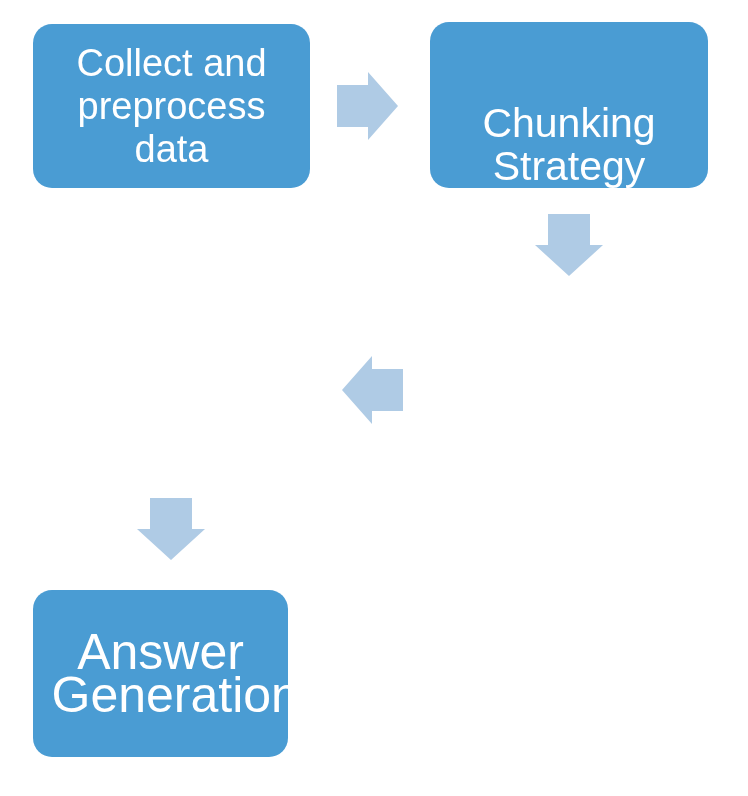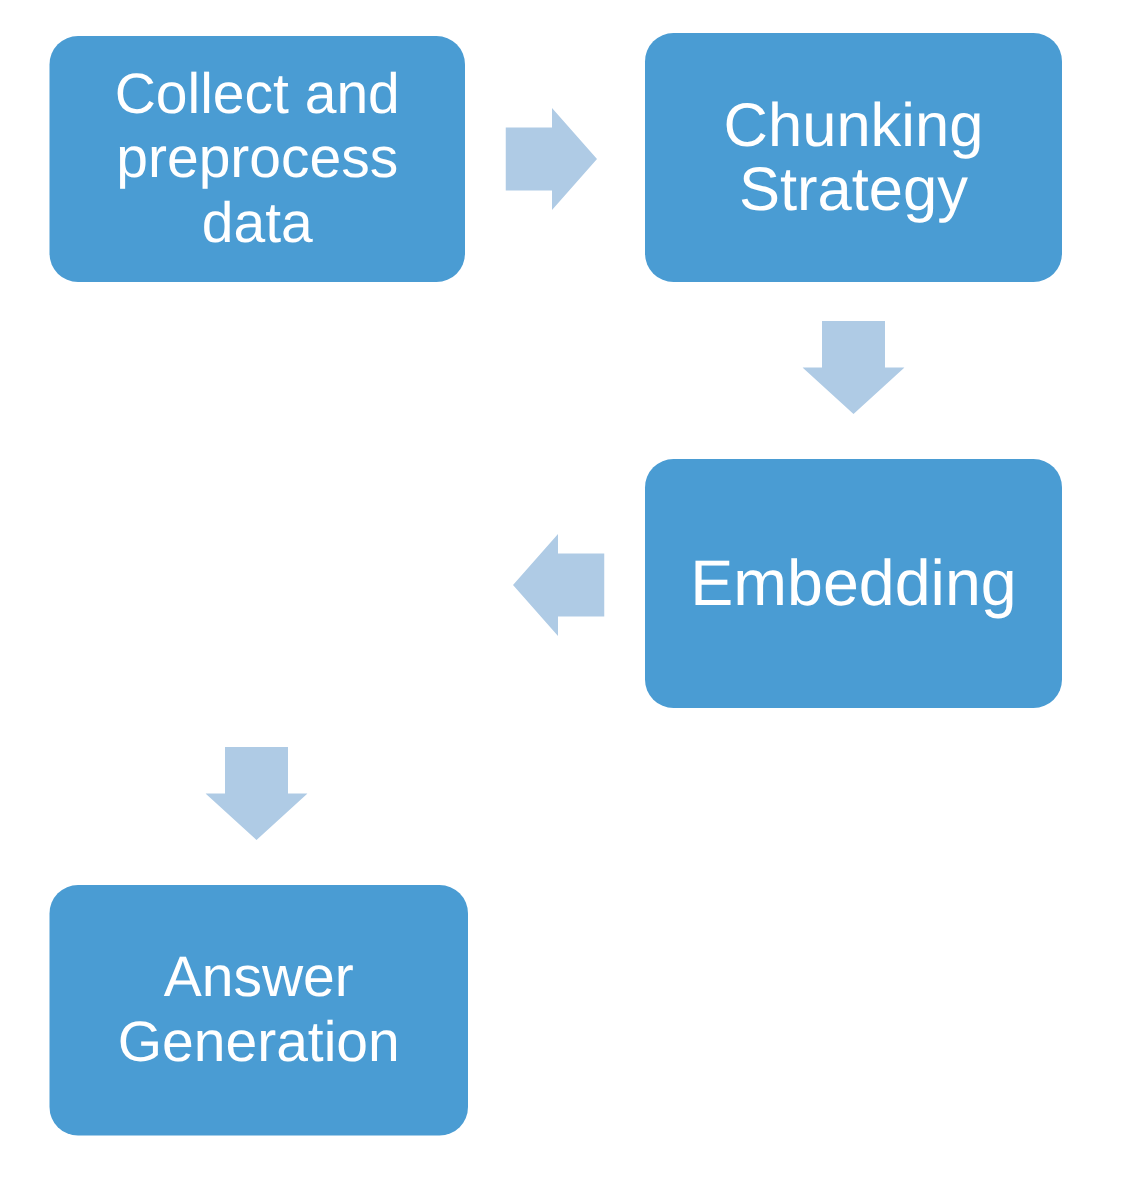--- a/index.html
+++ b/index.html
@@ -30,24 +30,24 @@
     text-align: center;
   }
   .node-label {
     line-height: 43px;
     display: block;
   }
   .wrap-narrow .node-label { max-width: 218px; }
   .single-line .node-label { white-space: nowrap; }
 
   .node-collect   { left: 33px;  top: 24px;  width: 277px; height: 164px; font-size: 38px; }
-  .node-chunking  { left: 430px; top: 22px;  width: 278px; height: 166px; font-size: 41px; }
+  .node-chunking  { left: 430px; top: 22px;  width: 278px; height: 166px; font-size: 41px; align-items: flex-end; }
   .node-embedding { left: 430px; top: 306px; width: 278px; height: 166px; font-size: 43px; }
   .node-retrieval { left: 33px;  top: 306px; width: 277px; height: 166px; font-size: 41px; }
-  .node-answer    { left: 33px;  top: 590px; width: 279px; height: 167px; font-size: 38px; }
+  .node-answer    { left: 33px;  top: 590px; width: 255px; height: 167px; font-size: 50px; }
 
   .arrow { position: absolute; display: block; }
   .arrow-right-1 { left: 337px; top: 72px;  width: 61px; height: 68px; }
   .arrow-down-1  { left: 535px; top: 214px; width: 68px; height: 62px; }
   .arrow-left-1  { left: 342px; top: 356px; width: 61px; height: 68px; }
   .arrow-down-2  { left: 137px; top: 498px; width: 68px; height: 62px; }
 </style>
 </head>
 <body>
 
@@ -62,23 +62,20 @@
   </svg>
 
   <div class="node node-chunking wrap-narrow">
     <span class="node-label">Chunking Strategy</span>
   </div>
 
   <svg class="arrow arrow-down-1" viewBox="0 0 68 62" aria-hidden="true">
     <polygon points="13,0 55,0 55,31 68,31 34,62 0,31 13,31" fill="#AFCBE5"></polygon>
   </svg>
 
-  <div class="node node-embedding single-line">
-    <span class="node-label">Embedding</span>
-  </div>
 
   <svg class="arrow arrow-left-1" viewBox="0 0 61 68" aria-hidden="true">
     <polygon points="61,13 30,13 30,0 0,34 30,68 30,55 61,55" fill="#AFCBE5"></polygon>
   </svg>
 
 
   <svg class="arrow arrow-down-2" viewBox="0 0 68 62" aria-hidden="true">
     <polygon points="13,0 55,0 55,31 68,31 34,62 0,31 13,31" fill="#AFCBE5"></polygon>
   </svg>
 

